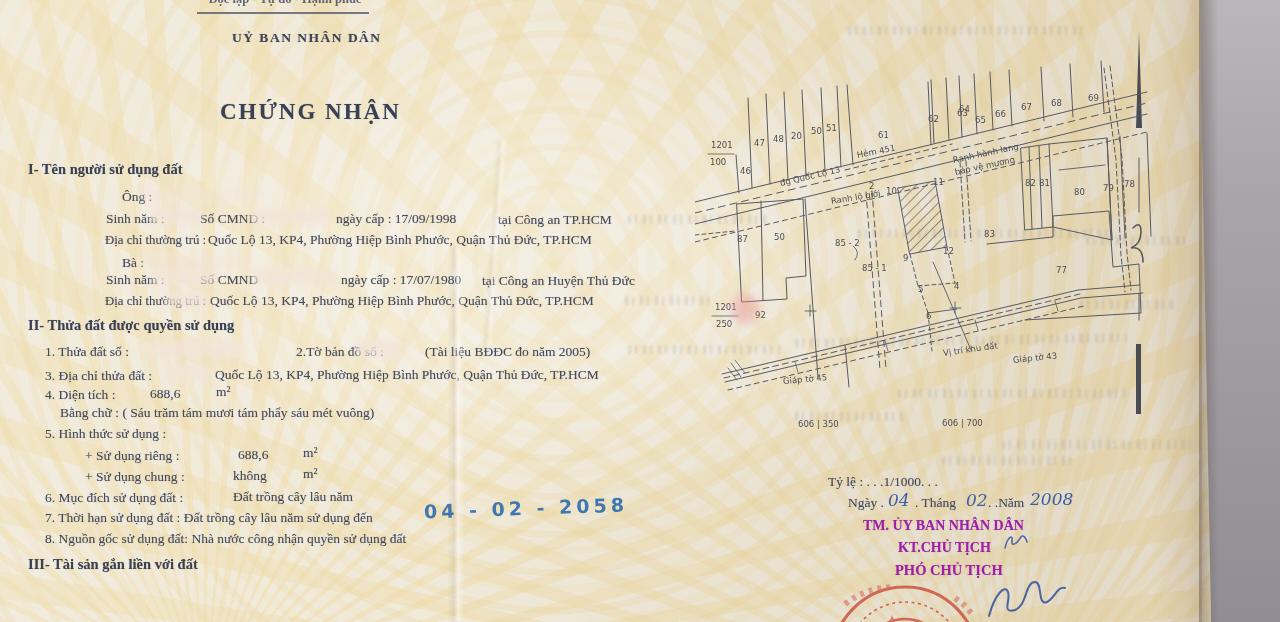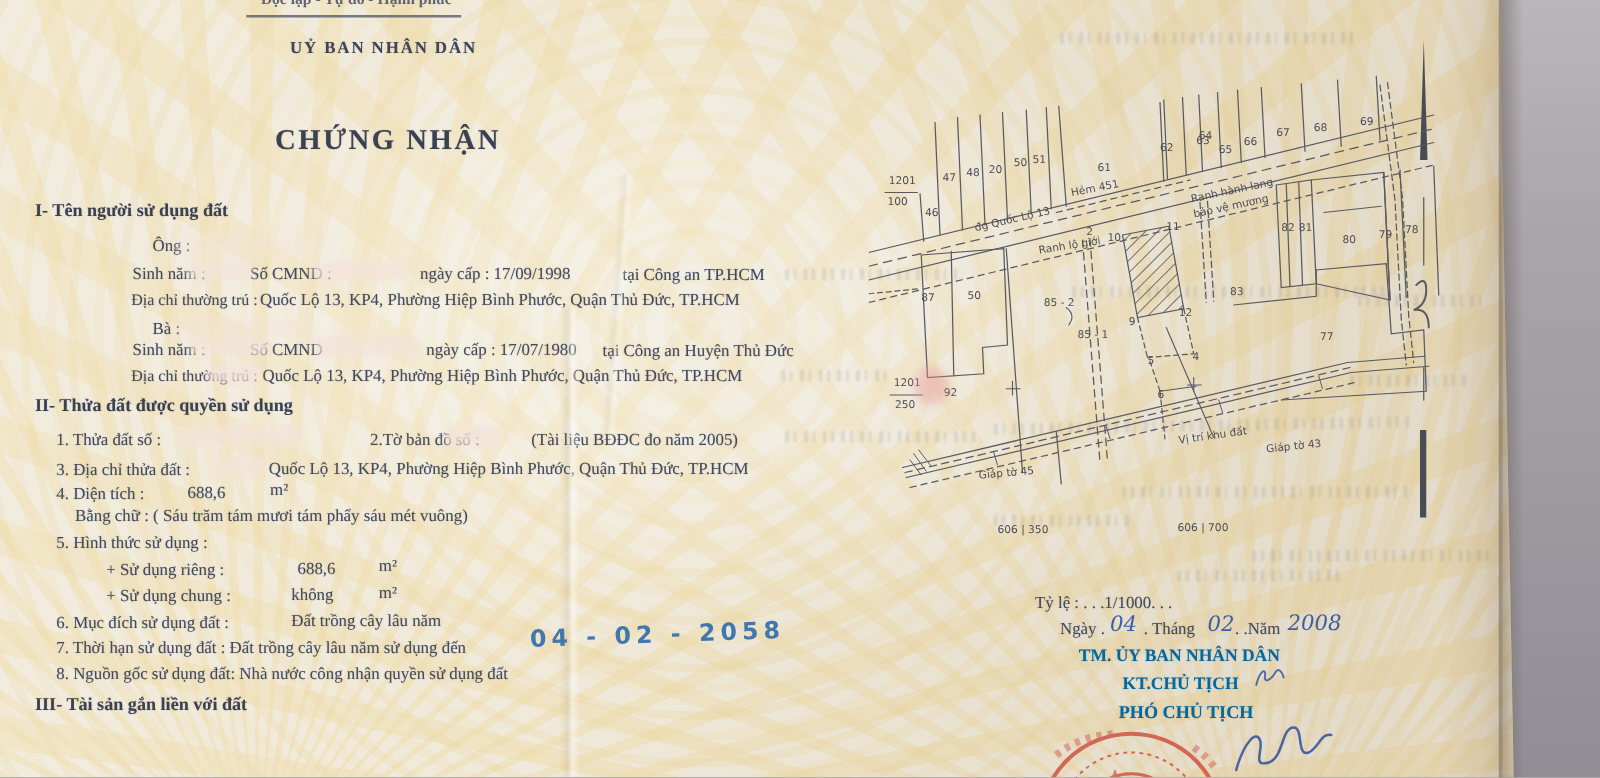--- a/index.html
+++ b/index.html
@@ -14,21 +14,21 @@
       rgba(235,205,130,0.30) 0 7px, rgba(235,205,130,0.02) 7px 16px,
       rgba(240,213,140,0.24) 16px 24px, rgba(240,213,140,0.03) 24px 38px);}
   .pattern2{position:absolute;inset:0;opacity:.5;background:
     repeating-conic-gradient(from 10deg at 205px 700px, rgba(238,210,135,0.55) 0deg 1.6deg, rgba(238,210,135,0) 1.6deg 4.6deg),
     repeating-conic-gradient(from 185deg at 1010px 730px, rgba(238,210,135,0.5) 0deg 1.5deg, rgba(238,210,135,0) 1.5deg 4.2deg);}
   .lighting{position:absolute;inset:0;background:
     radial-gradient(ellipse at 45% 42%, rgba(255,255,255,0.28) 0 180px, rgba(255,255,255,0) 480px),
     linear-gradient(100deg, rgba(255,255,255,0.12) 0%, rgba(0,0,0,0) 40%, rgba(120,95,60,0.10) 88%);}
   .t{position:absolute;white-space:nowrap;color:#444a5c;font-size:13.5px;
      text-shadow:0 0 1px rgba(80,85,105,0.35);}
-  .b{font-weight:bold;color:#0369a1;}
+  .b{font-weight:bold;color:#a21caf;}
   .h{font-size:14.5px;font-weight:bold;color:#3a4152;}
   .title{font-size:23px;font-weight:bold;letter-spacing:2px;color:#3a4152;margin-left:44px;}
   .issuer{font-size:13.5px;font-weight:bold;letter-spacing:1.5px;color:#3e4556;}
   .locality{font-size:14.5px;font-weight:bold;color:#3c4254;}
   .motto-clip{position:absolute;left:196px;top:0;width:178px;height:11px;overflow:hidden;text-align:center;}
   .motto-clip span{display:block;margin-top:-8px;font-size:12.5px;font-weight:bold;color:#4a4f60;opacity:.85;}
   .motto-line{position:absolute;left:197px;top:12px;width:172px;height:2px;background:#565b6b;opacity:.8;}
   .hw{font-family:"DejaVu Serif",serif;font-style:italic;color:#3d5da8;font-size:17px;text-shadow:none;}
   .stampdate{font-family:"DejaVu Sans",sans-serif;color:#2f6cae;font-size:19px;letter-spacing:4px;
      transform:rotate(-2deg);text-shadow:none;font-weight:bold;opacity:.9;}

